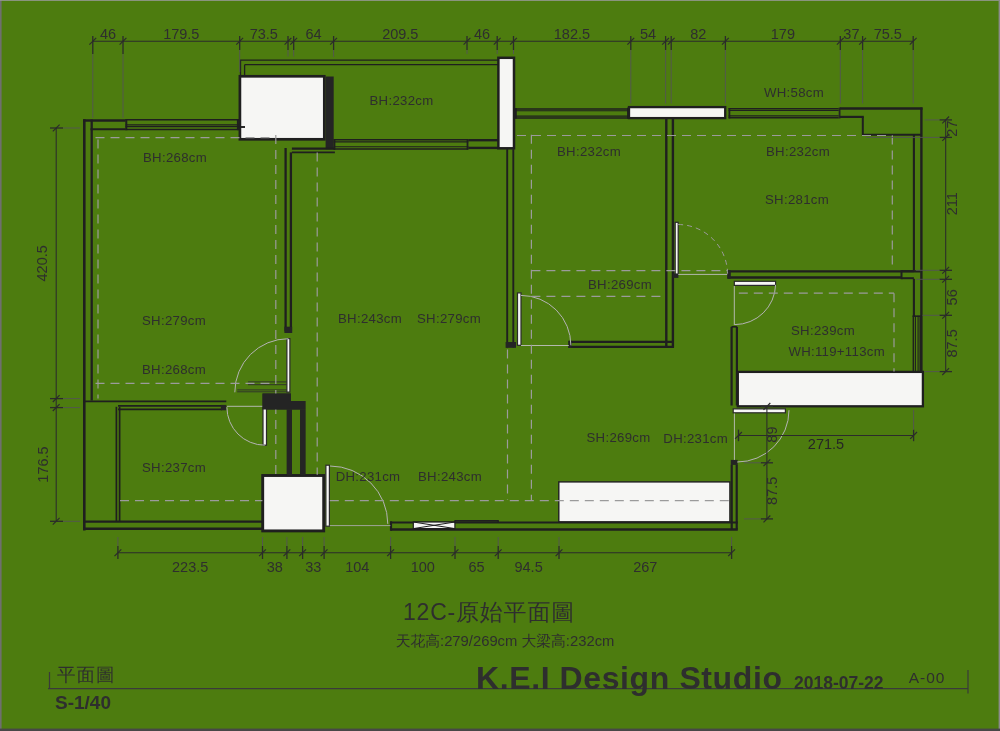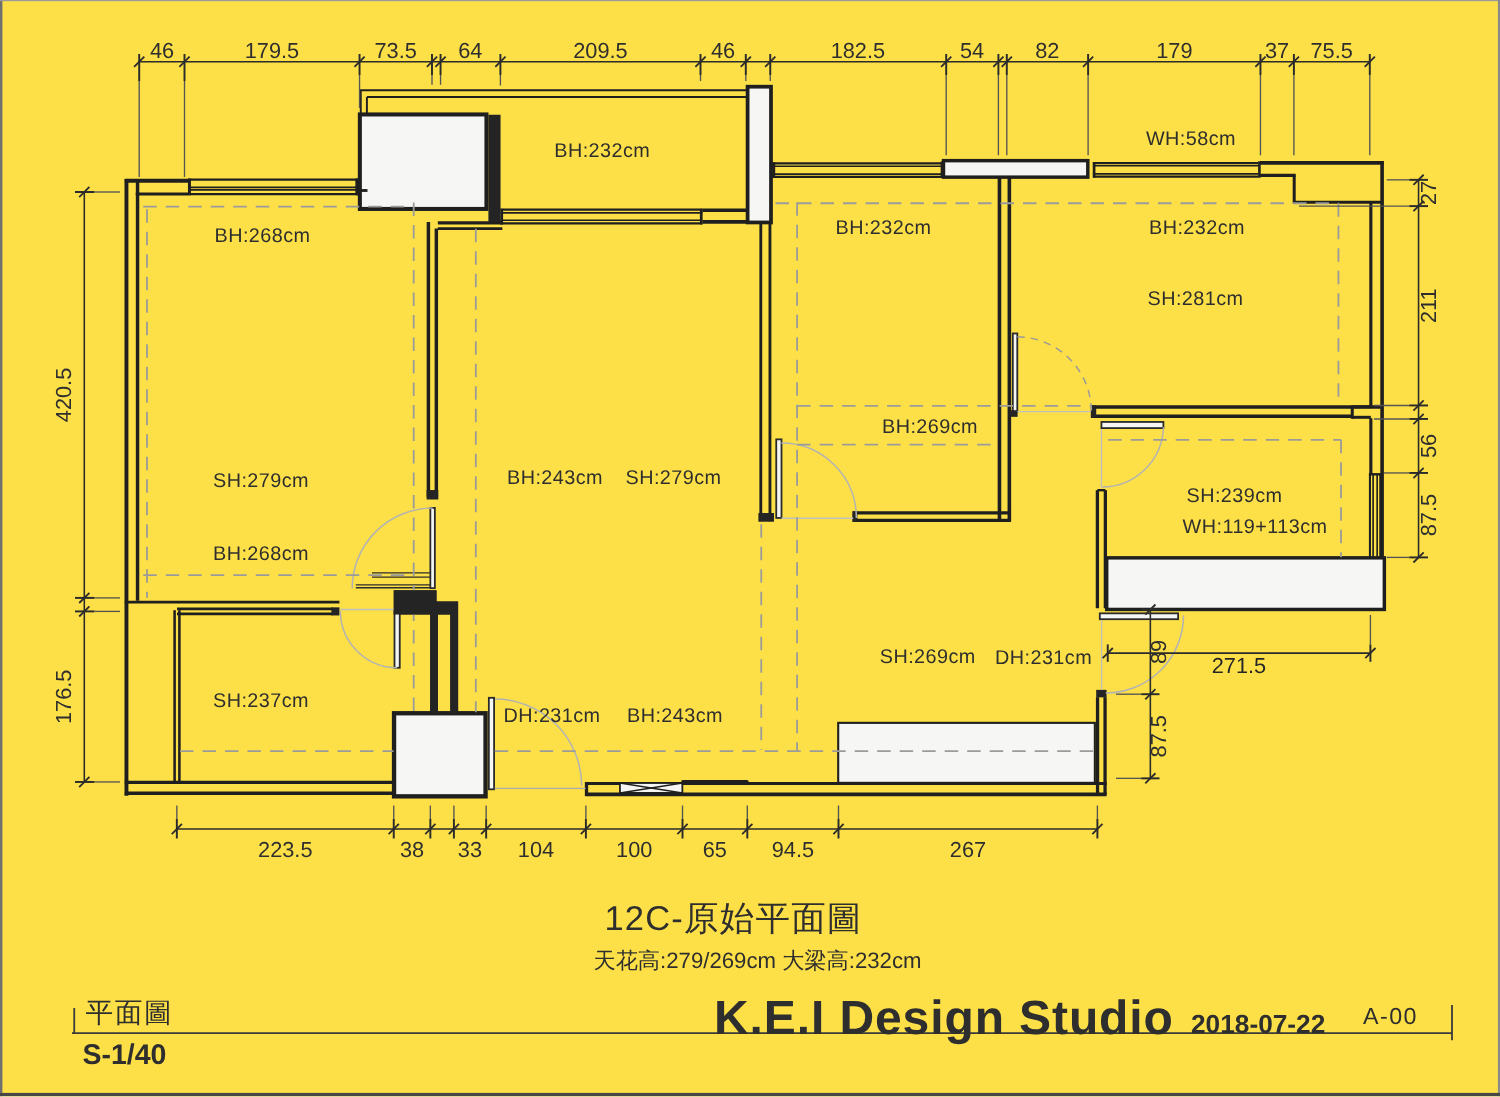--- a/index.html
+++ b/index.html
@@ -1,16 +1,16 @@
 <!DOCTYPE html>
 <html><head>
 <meta charset="utf-8">
 <style>
   html,body{margin:0;padding:0;background:#f6f6f4;}
-  .page{position:relative;width:1000px;height:731px;background:#fde047;overflow:hidden;
+  .page{position:relative;width:1000px;height:731px;background:#4d7c0f;overflow:hidden;
         font-family:"Liberation Sans", sans-serif;}
   svg{position:absolute;left:0;top:0;}
   text{font-family:"Liberation Sans", sans-serif;fill:#2e2e2e;}
   .dim{font-size:14.5px;fill:#262626;}
   .lab{font-size:13.2px;fill:#454545;letter-spacing:0.3px;}
 </style>
 </head>
 <body>
 <div class="page">
 <svg width="1000" height="731" viewBox="0 0 1000 731">

